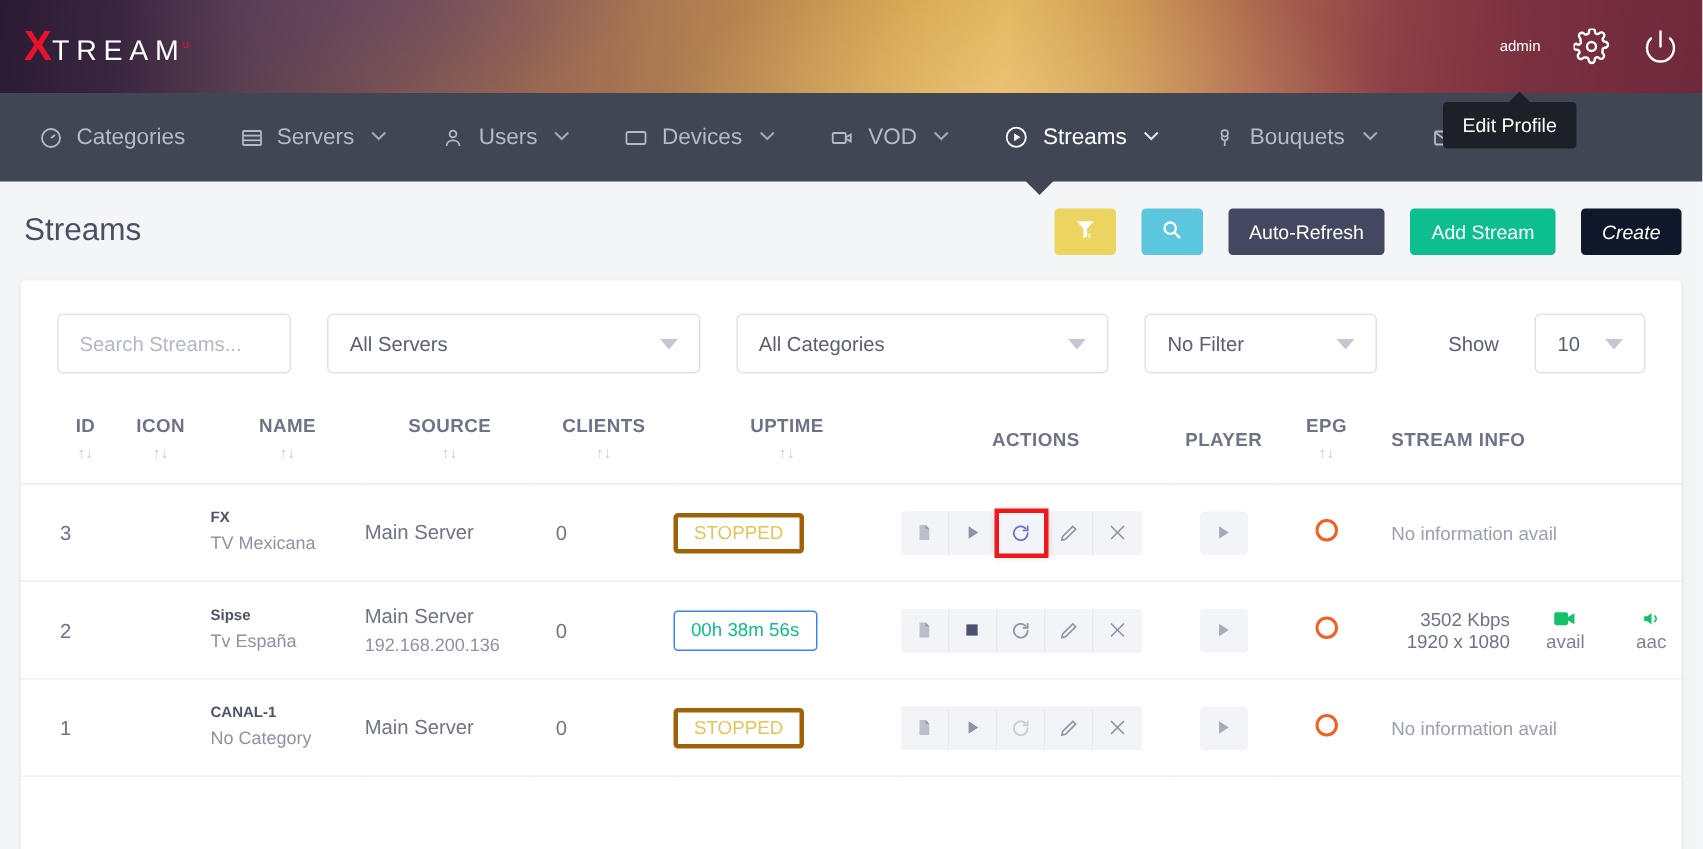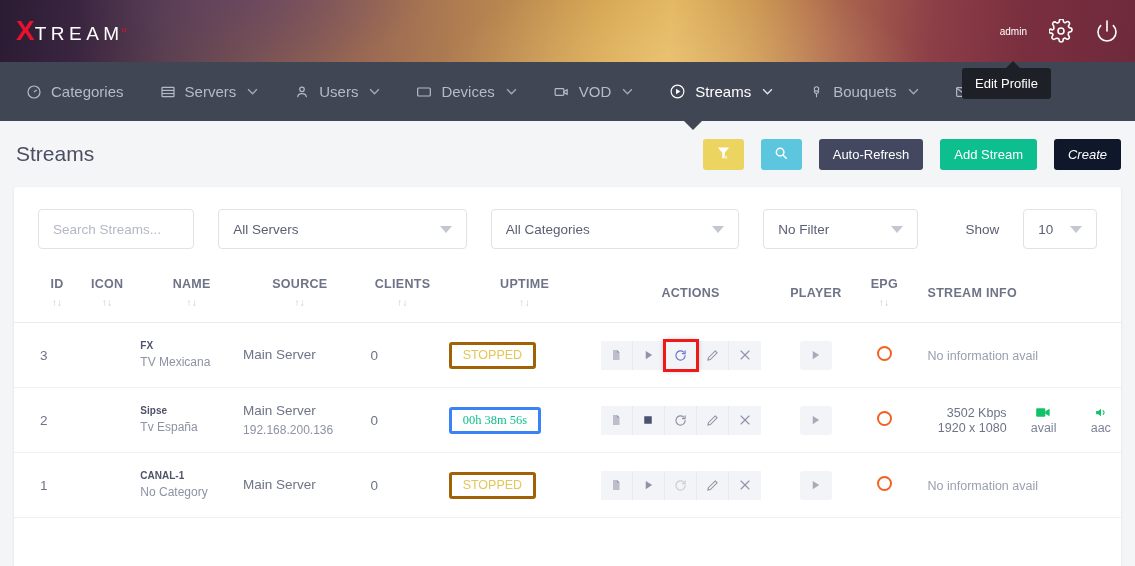--- a/index.html
+++ b/index.html
@@ -213,21 +213,21 @@
   .nm-sub { color: #8d92a4; font-size: 12px; line-height: 1.45; }
   .src-main { color: #6e7387; font-size: 13.5px; line-height: 1.5; }
   .src-sub { color: #8d92a4; font-size: 12px; line-height: 1.5; }
 
   .badge {
     display: inline-flex; align-items: center; justify-content: center;
     height: 27px; padding: 0 11px;
     border-radius: 3px; font-size: 12.5px; background: #fff;
   }
   .badge.stopped { border: 3px solid #a16207; color: #e3c65a; }
-  .badge.running { border: 3px solid #3b82f6; color: #0dbf8f; font-family: Liberation Serif, serif; }
+  .badge.running { border: 1px solid #3b82f6; color: #0dbf8f; }
 
   .actgroup { display: inline-flex; background: #f3f4f7; border-radius: 3px; overflow: visible; }
   .actbtn {
     width: 32px; height: 29px;
     display: flex; align-items: center; justify-content: center;
     cursor: pointer; color: #8e93a5;
     border-right: 1px solid #e9eaef;
     position: relative; background: #f3f4f7;
   }
   .actbtn:last-child { border-right: none; }

